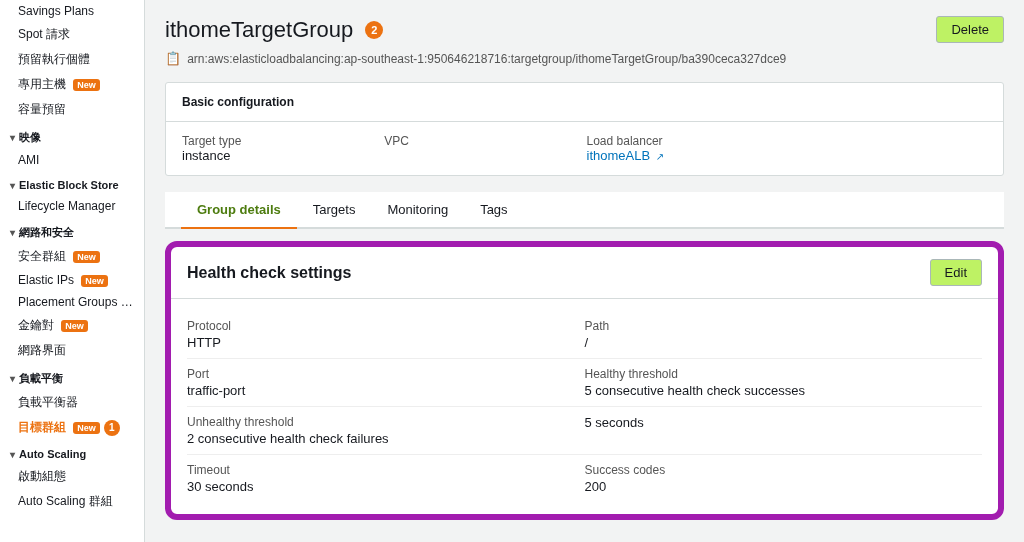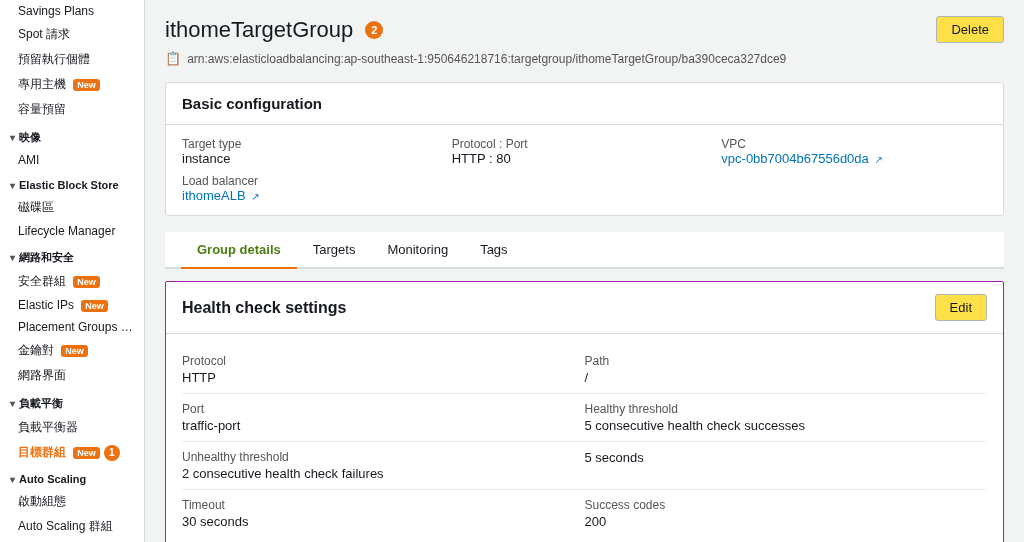--- a/index.html
+++ b/index.html
@@ -109,45 +109,45 @@
       font-size: 13px;
     }
 
     
     .btn {
       padding: 5px 14px;
       font-size: 13px;
       border-radius: 3px;
       cursor: pointer;
       border: 1px solid #aab7b8;
-      background: #fde047;
+      background: #bef264;
       color: #16191f;
     }
 
     
     .card {
       background: #fff;
       border: 1px solid #d5dbdb;
       border-radius: 3px;
       margin-bottom: 16px;
     }
     .card-header {
       padding: 12px 16px;
       border-bottom: 1px solid #d5dbdb;
-      font-size: 15px;
+      font-size: 12px;
       font-weight: 600;
     }
     .card-body {
       padding: 12px 16px;
     }
 
     
     .config-grid {
       display: grid;
-      grid-template-columns: 1fr 1fr 1fr;
+      grid-template-columns: 1fr 1fr 1fr 1fr;
       gap: 8px 4px;
     }
     .config-label {
       font-size: 12px;
       color: #555;
     }
     .config-value {
       font-size: 13px;
       color: #16191f;
     }
@@ -178,22 +178,22 @@
     }
     .tab-item.active {
       color: #4d7c0f;
       border-bottom: 2px solid #ec7211;
       font-weight: 600;
     }
 
     
     .section-card {
       background: #fff;
-      border: 1px solid #a21caf;
-      border-radius: 2px;
+      border: 6px solid #a21caf;
+      border-radius: 12px;
       margin-bottom: 28px;
     }
     .section-card-header {
       display: flex;
       align-items: center;
       justify-content: space-between;
       padding: 12px 16px;
       border-bottom: 1px solid #d5dbdb;
     }
     .section-title {
@@ -235,21 +235,20 @@
   <div class="sidebar-item">容量預留</div>
 
   <div class="sidebar-section-header">
     <span class="arrow">▾</span>映像
   </div>
   <div class="sidebar-item">AMI</div>
 
   <div class="sidebar-section-header">
     <span class="arrow">▾</span>Elastic Block Store
   </div>
-  <div class="sidebar-item">磁碟區</div>
   <div class="sidebar-item">Lifecycle Manager</div>
 
   <div class="sidebar-section-header">
     <span class="arrow">▾</span>網路和安全
   </div>
   <div class="sidebar-item">安全群組 <span class="badge-new">New</span></div>
   <div class="sidebar-item">Elastic IPs <span class="badge-new">New</span></div>
   <div class="sidebar-item">Placement Groups <span class="badge-new">New</span></div>
   <div class="sidebar-item">金鑰對 <span class="badge-new">New</span></div>
   <div class="sidebar-item">網路界面</div>
@@ -285,30 +284,23 @@
   <div class="card">
     <div class="card-header">Basic configuration</div>
     <div class="card-body">
       <div class="config-grid">
 
         <div>
           <div class="config-label">Target type</div>
           <div class="config-value">instance</div>
         </div>
 
-        <div>
-          <div class="config-label">Protocol : Port</div>
-          <div class="config-value">HTTP : 80</div>
-        </div>
 
         <div>
           <div class="config-label">VPC</div>
-          <div class="config-value">
-            <a class="link-text">vpc-0bb7004b67556d0da <span class="ext-icon">↗</span></a>
-          </div>
         </div>
 
         <div>
           <div class="config-label">Load balancer</div>
           <div class="config-value">
             <a class="link-text">ithomeALB <span class="ext-icon">↗</span></a>
           </div>
         </div>
       </div>
     </div>

